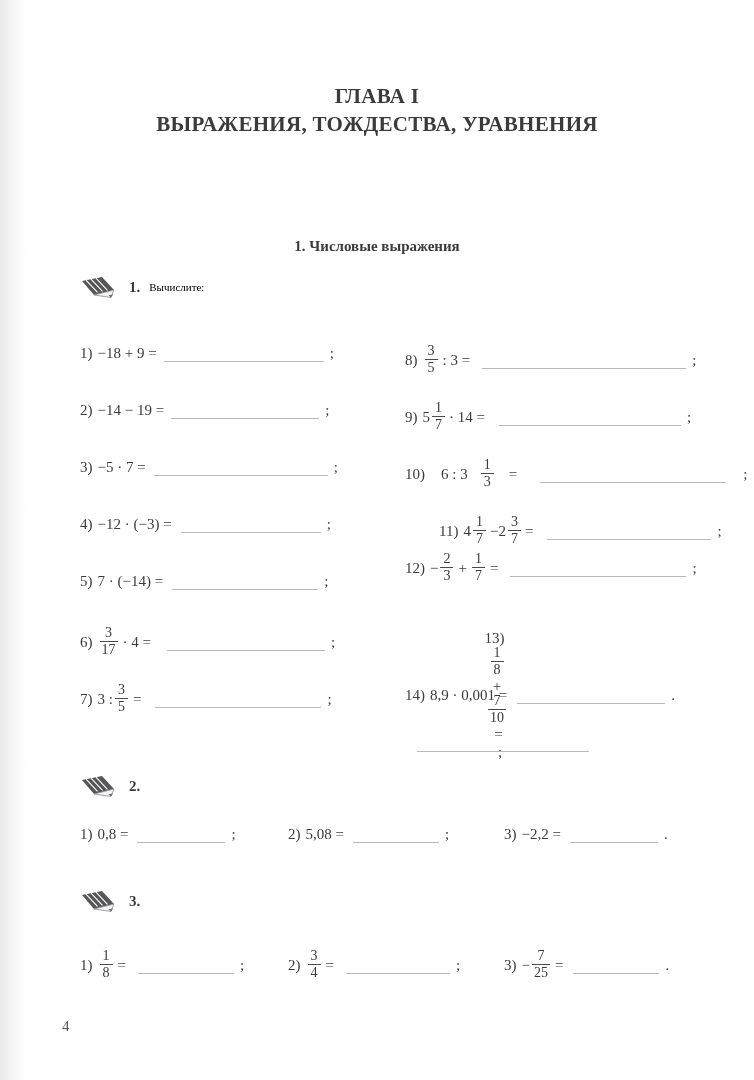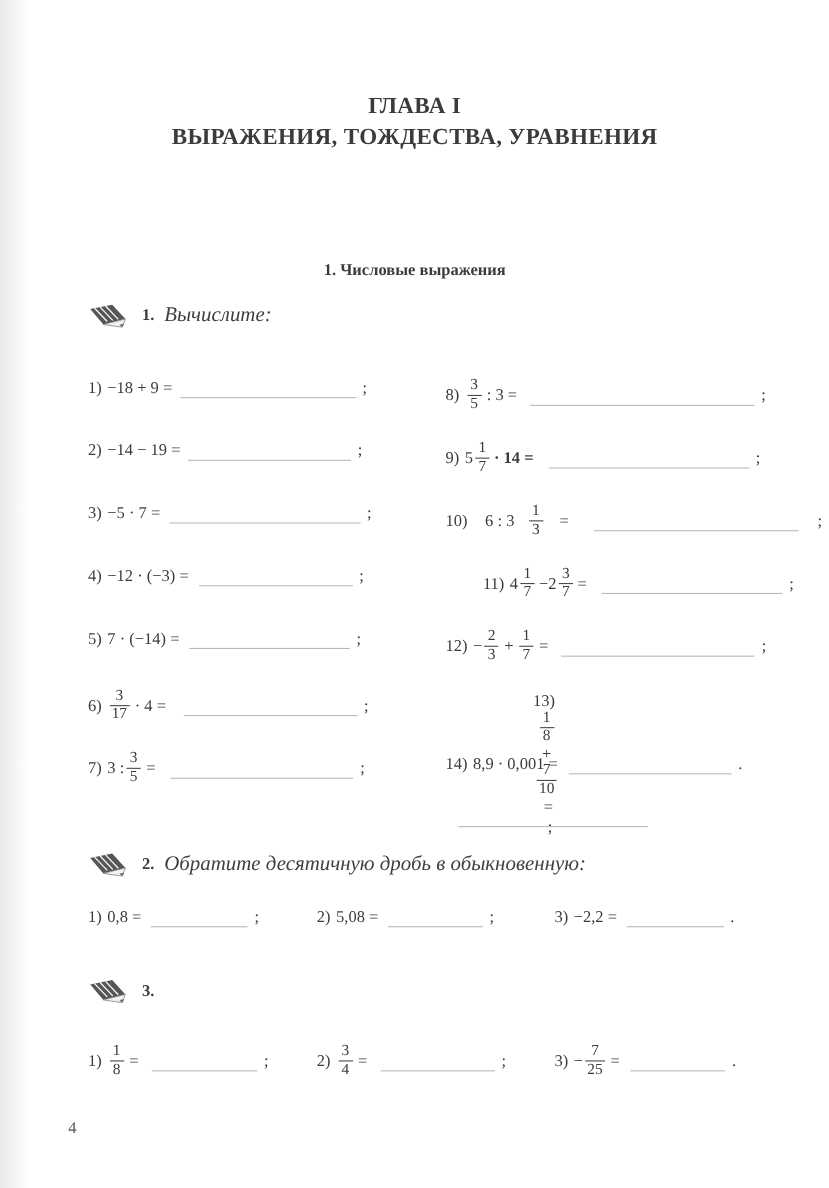--- a/index.html
+++ b/index.html
@@ -31,21 +31,21 @@
     top:199px;font-size:17px;font-weight:bold;letter-spacing:.2px;color:#3b3b3d;
   }
   .subsection{
     position:absolute;left:0;width:754px;text-align:center;
     top:238px;font-size:15px;font-weight:bold;color:#3b3b3d;
   }
 
   
   .ex-head{position:absolute;display:flex;align-items:center;gap:9px;}
   .ex-head .num{font-size:15px;font-weight:bold;color:#3b3b3d;}
-  .ex-head .txt{font-size:19px;color:#404040;font-style:italic;}
+  .ex-head .txt{font-size:11px;color:#000000;}
   .pencil{width:40px;height:22px;display:block;flex:none;}
 
   
   .item{position:absolute;display:flex;align-items:center;white-space:nowrap;}
   .idx{font-size:15px;color:#3b3b3d;margin-right:5px;}
   .expr{font-size:15px;color:#3b3b3d;display:flex;align-items:center;}
   .op{margin:0 3px;}
   .blank{
     display:inline-block;height:1px;background:#b9b9bb;
     position:relative;top:8px;
@@ -167,21 +167,21 @@
   <div class="item" style="left:405px;top:402px;">
     <span class="idx">9)</span>
     <span class="mixed">
       <span class="whole">5</span>
       <span class="frac">
         <span class="n">1</span>
         <span class="bar"></span>
         <span class="d">7</span>
       </span>
     </span>
-    <span class="expr" style="margin-left:2px;font-weight:bold;">· 14 =</span>
+    <span class="expr" style="margin-left:2px;">· 14 =</span>
     <span class="blank" style="width:182px;margin-left:14px;"></span>
     <span class="term">;</span>
   </div>
 
   <div class="item" style="left:405px;top:459px;gap:11px;">
     <span class="idx">10)</span>
     <span class="expr">6 : 3</span>
     <span class="frac">
       <span class="n">1</span>
       <span class="bar"></span>
@@ -208,21 +208,21 @@
         <span class="n">3</span>
         <span class="bar"></span>
         <span class="d">7</span>
       </span>
     </span>
     <span class="expr" style="margin-left:2px;">=</span>
     <span class="blank" style="width:164px;margin-left:14px;"></span>
     <span class="term">;</span>
   </div>
 
-  <div class="item" style="left:405px;top:573px;">
+  <div class="item" style="left:405px;top:553px;">
     <span class="idx">12)</span>
     <span class="expr">−</span>
     <span class="frac">
       <span class="n">2</span>
       <span class="bar"></span>
       <span class="d">3</span>
     </span>
     <span class="expr op">+</span>
     <span class="frac">
       <span class="n">1</span>
@@ -262,21 +262,20 @@
   <div class="ex-head" style="left:80px;top:775px;">
     <svg class="pencil" viewBox="0 0 40 22">
       <polygon points="2,5 22,1 34,14 14,19" fill="#565658"></polygon>
       <line x1="6" y1="4.2" x2="17.5" y2="16.3" stroke="#ffffff" stroke-width="1.1"></line>
       <line x1="11" y1="3.2" x2="22.5" y2="15.3" stroke="#ffffff" stroke-width="1.1"></line>
       <line x1="16" y1="2.2" x2="27.5" y2="14.3" stroke="#ffffff" stroke-width="1.1"></line>
       <polygon points="34,14 14,19 31,21.5" fill="#f2f2f2" stroke="#8d8d8f" stroke-width="0.8"></polygon>
       <polygon points="31,21.5 28.5,19.2 33,18.4" fill="#6a6a6c"></polygon>
     </svg>
     <span class="num">2.</span>
-    <span class="txt">Обратите десятичную дробь в обыкновенную:</span>
   </div>
 
   <div class="item" style="left:80px;top:826px;">
     <span class="idx">1)</span>
     <span class="expr">0,8 =</span>
     <span class="blank" style="width:88px;margin-left:9px;"></span>
     <span class="term">;</span>
   </div>
 
   <div class="item" style="left:288px;top:826px;">

